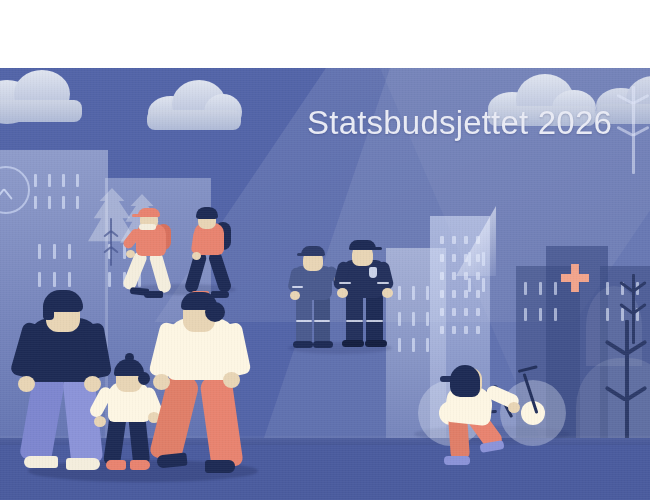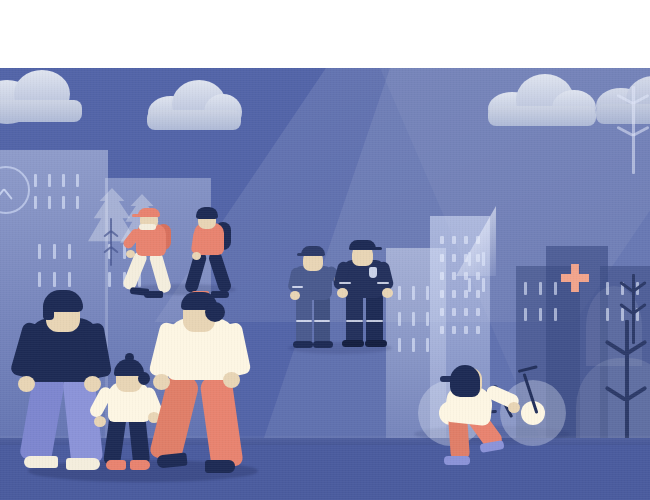--- a/index.html
+++ b/index.html
@@ -472,15 +472,16 @@
       <div class="limb" style="left:48px;top:22px;width:14px;height:34px;background:#fdf6e3;transform:rotate(-66deg);"></div>
       <div class="pc r" style="left:76px;top:34px;width:12px;height:11px;background:#e8d5b5;"></div>
 
       <div class="pc" style="left:26px;top:0px;width:24px;height:26px;background:#e8d5b5;border-radius:11px 11px 8px 8px;"></div>
 
       <div class="pc" style="left:18px;top:-3px;width:30px;height:32px;background:#1d2a54;border-radius:15px 15px 8px 10px;"></div>
     </div>
 
     <div class="grain"></div>
 
+    <div class="title">Statsbudsjettet 2026</div>
 
   </div>
 </div>
 
 </body></html>

